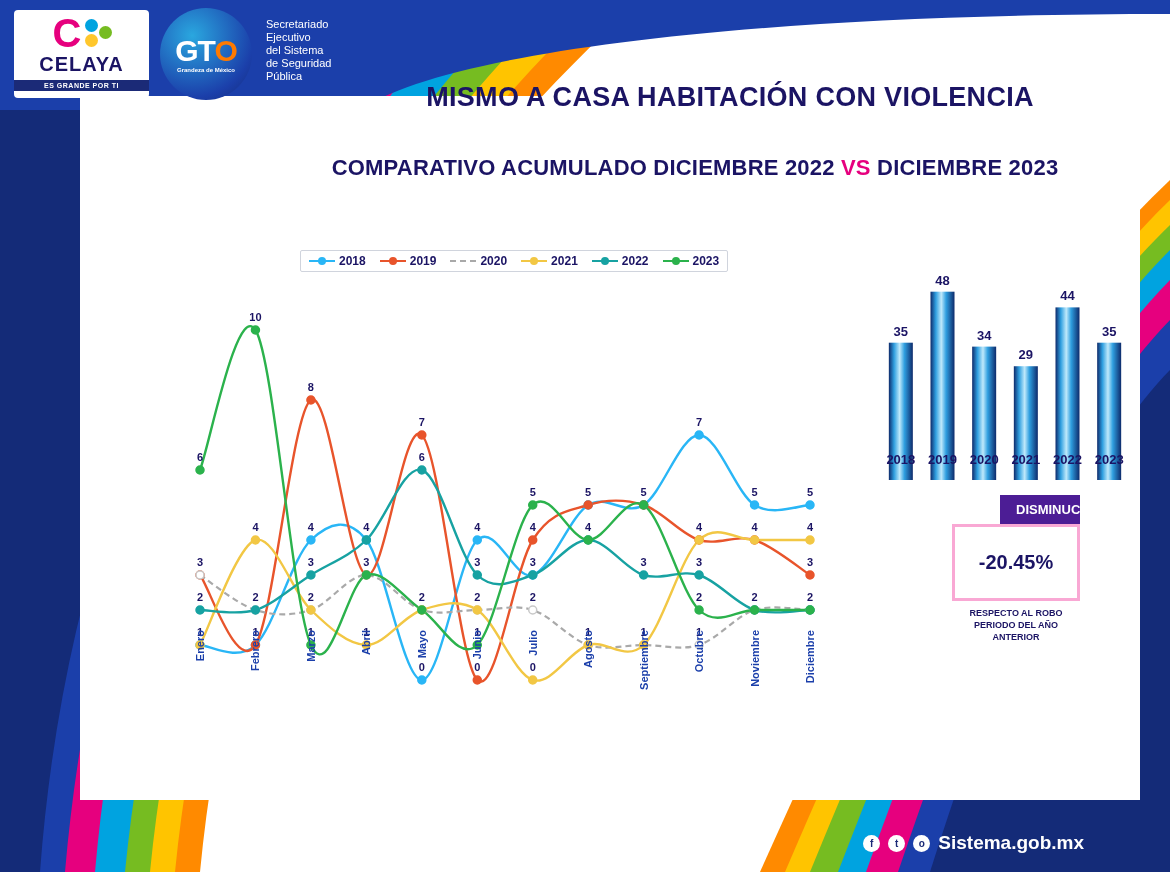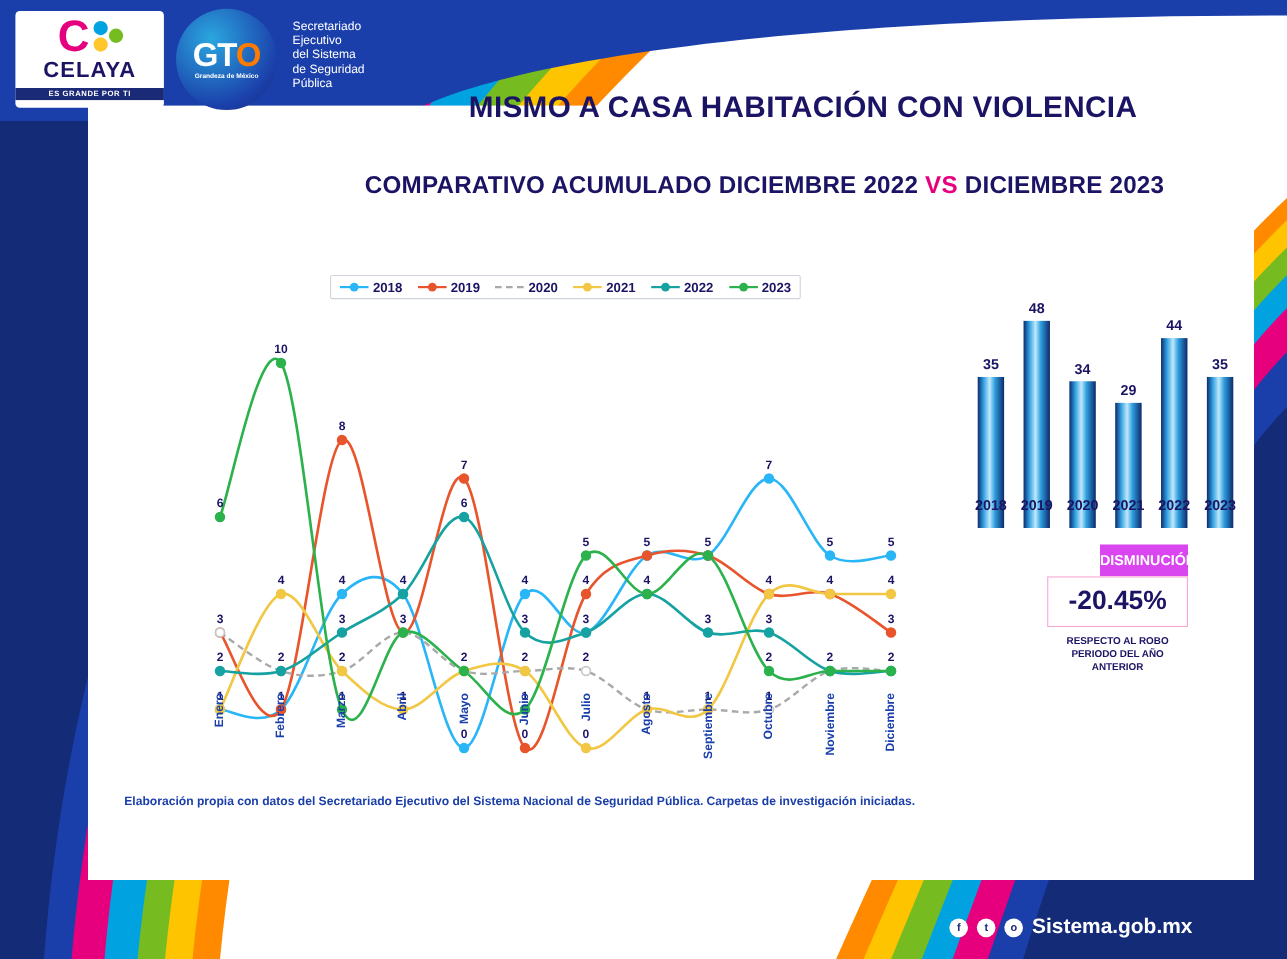--- a/index.html
+++ b/index.html
@@ -112,27 +112,27 @@
   }
 
   
   .barchart{ position:absolute; left:880px; top:250px; width:250px; height:230px; z-index:10;}
   .bar-axis{ position:absolute; left:880px; top:452px; width:250px; height:24px; z-index:10; display:flex;}
   .bar-axis span{ flex:1; text-align:center; color:#1b1464; font-size:13px; font-weight:bold;}
 
   
   .dism{ position:absolute; left:952px; top:495px; width:128px; z-index:10; text-align:center;}
   .dism .head{
-    background:#d946ef; color:#ffffff; font-size:13px; font-weight:bold;
-    padding:7px 0;
+    background:#4c1d95; color:#ffffff; font-size:13px; font-weight:bold;
+    padding:7px 16px;
     margin-left:48px;
   }
   .dism .val{
-    background:#ffffff; border:1px solid #f9a8d4; color:#1b1464;
-    font-size:24px; font-weight:bold; padding:8px 0;
+    background:#ffffff; border:3px solid #f9a8d4; color:#1b1464;
+    font-size:20px; font-weight:bold; padding:24px 0;
   }
   .dism .foot{
     margin-top:6px; color:#1b1464; font-size:9px; font-weight:bold; line-height:12px;
   }
 
   
   .footnote{
     position:absolute; left:113px; top:723px; width:920px;
     color:#1b3faa; font-size:11px; font-weight:bold; z-index:10;
   }
@@ -427,21 +427,20 @@
       <span>2022</span>
       <span>2023</span>
     </div>
 
   <div class="dism">
     <div class="head">DISMINUCIÓN</div>
     <div class="val">-20.45%</div>
     <div class="foot">RESPECTO AL ROBO PERIODO DEL AÑO ANTERIOR</div>
   </div>
 
-  <div class="footnote">Elaboración propia con datos del Secretariado Ejecutivo del Sistema Nacional de Seguridad Pública. Carpetas de investigación iniciadas.</div>
 
   <div class="footer">
     <span class="soc">f</span>
     <span class="soc">t</span>
     <span class="soc">o</span>
     <span>Sistema.gob.mx</span>
   </div>
 
 </div>
 

